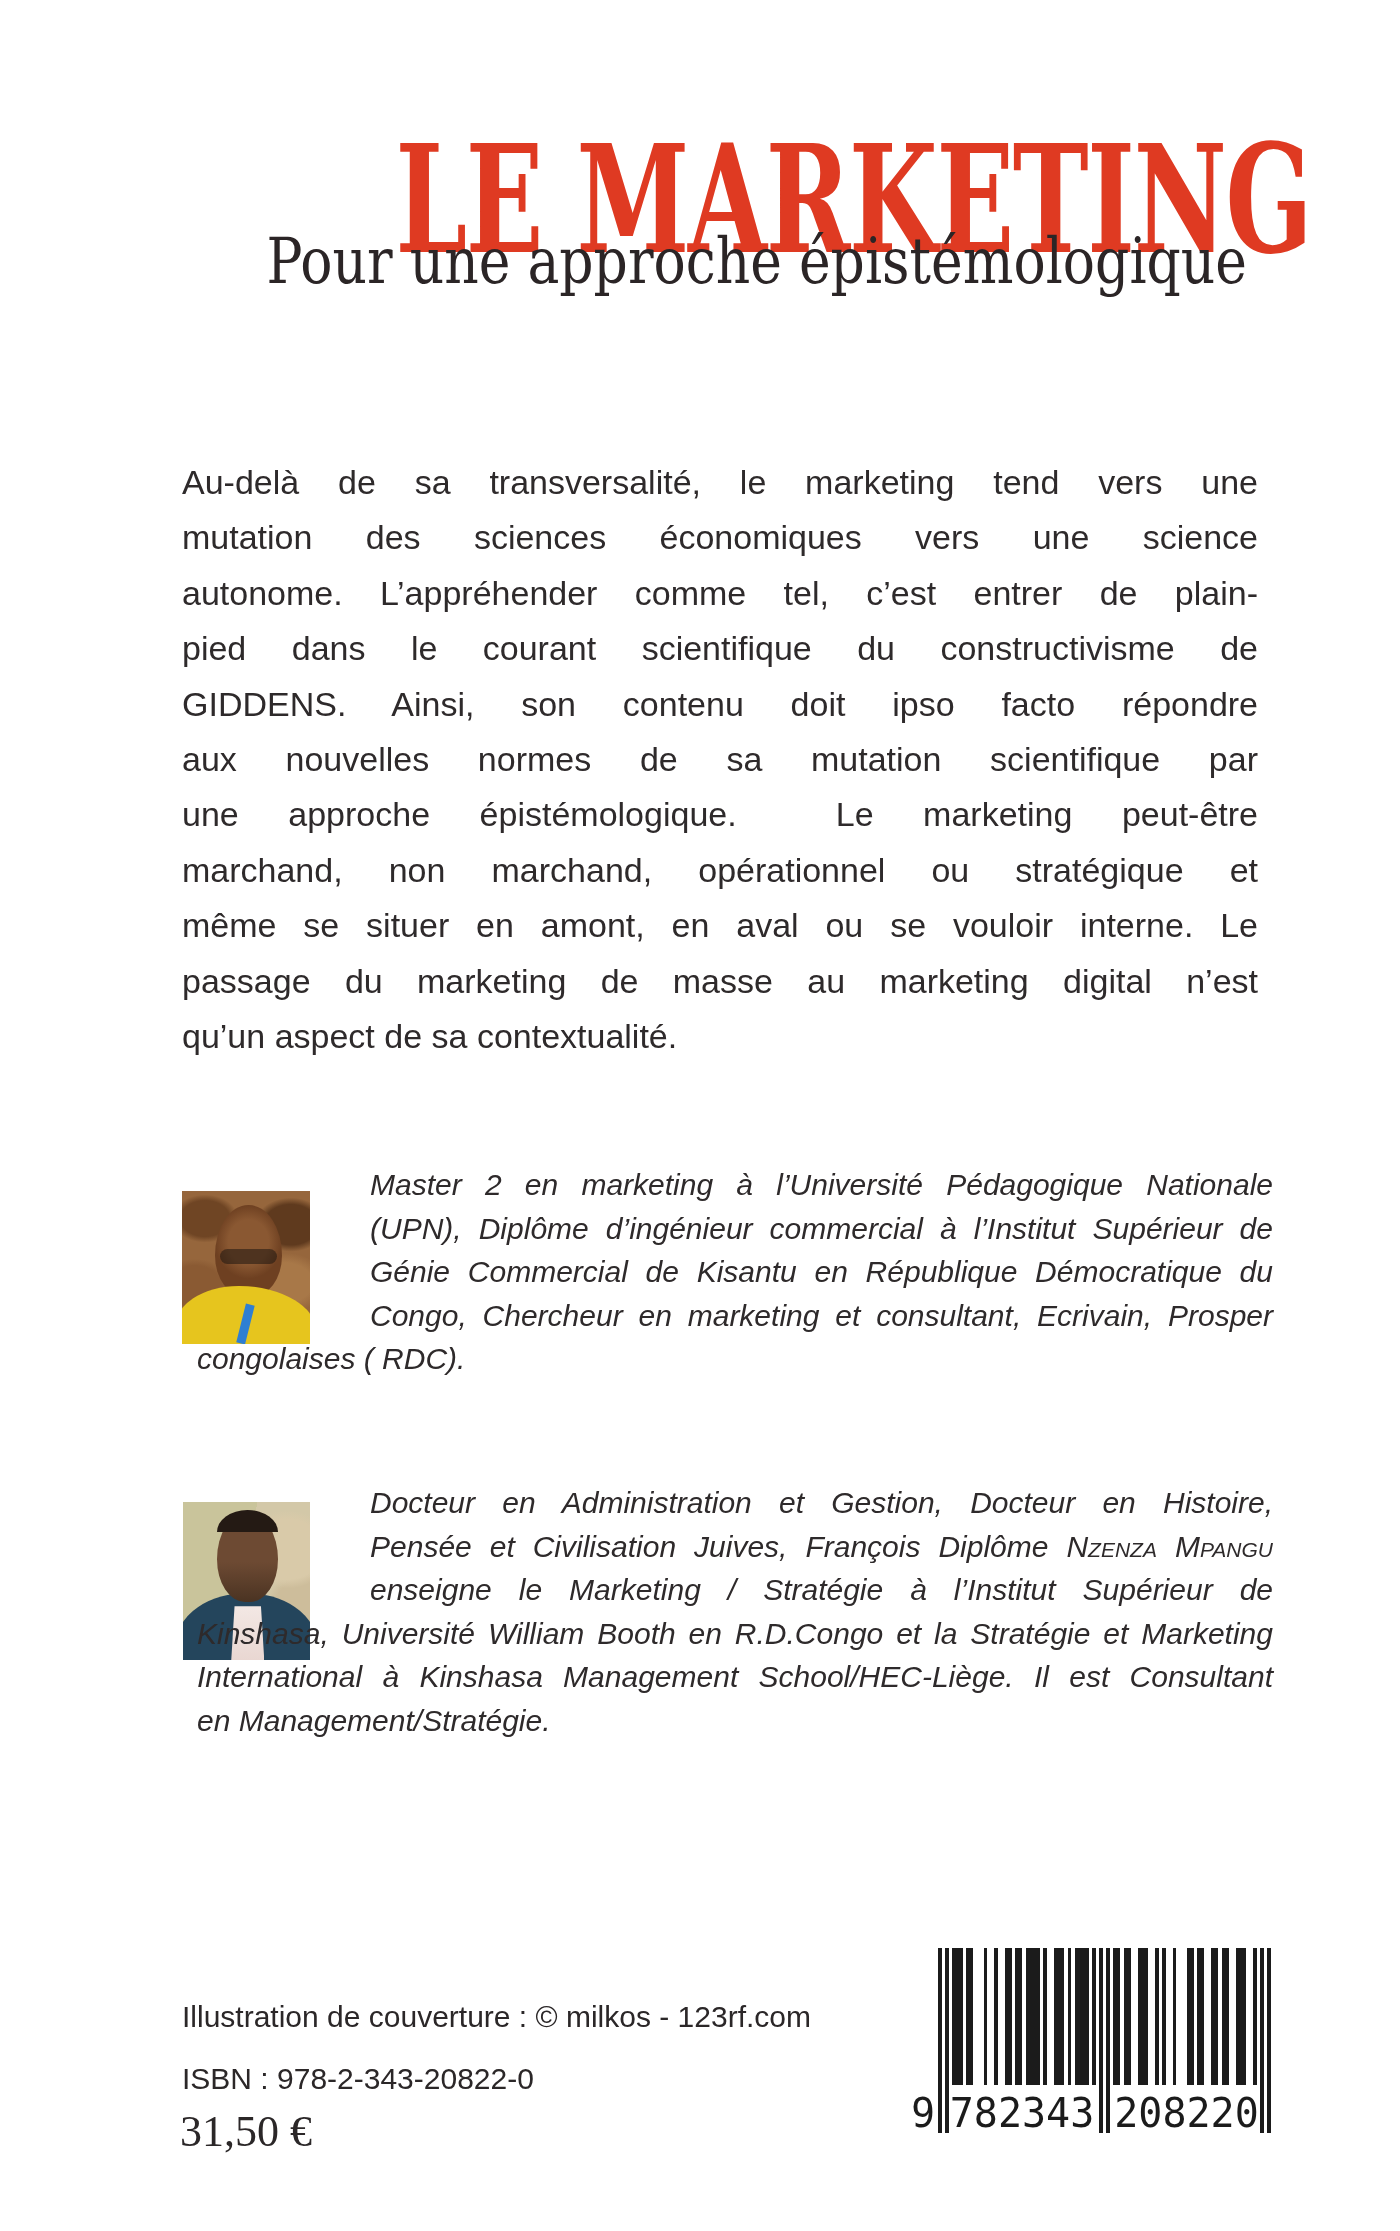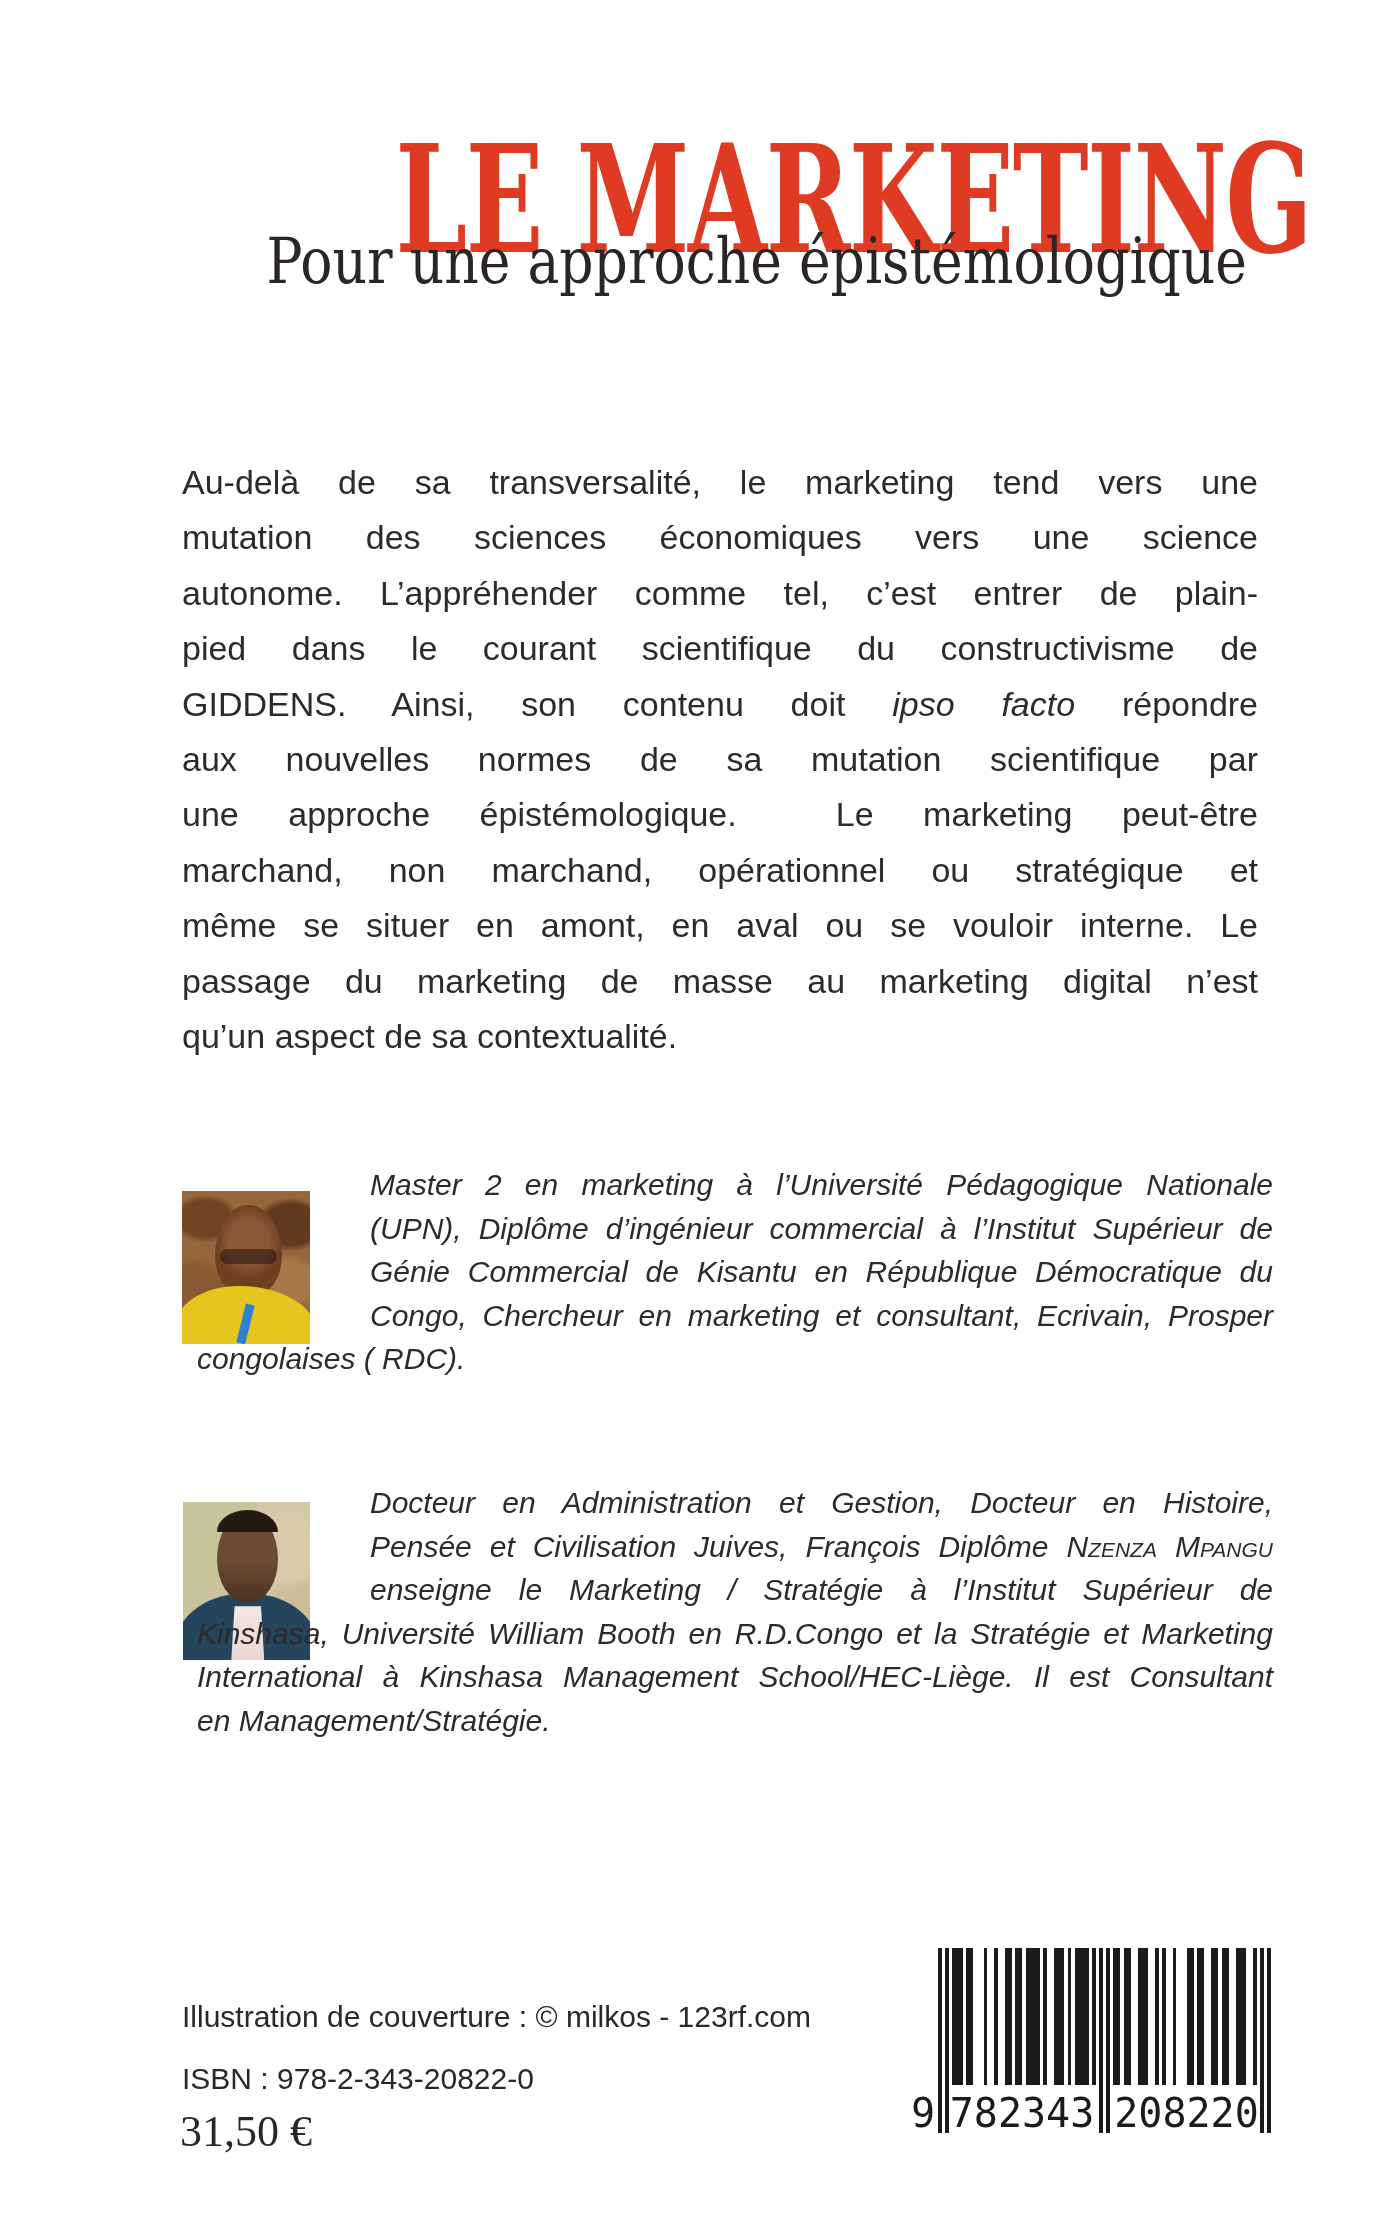--- a/index.html
+++ b/index.html
@@ -20,21 +20,21 @@
     font-size:63px;line-height:72px;transform:scaleX(.85);transform-origin:50% 50%;
     white-space:nowrap;color:#2b2526;
   }
   
   #blurb{
     position:absolute;left:182px;top:455px;width:1076px;
     font-size:34px;line-height:55.4px;color:#2e2a2b;
   }
   .jline{text-align:justify;text-align-last:justify;text-justify:inter-word;}
   .jline.last{text-align-last:left;}
-  .jline .it{font-style:italic;}
+  .jline .it{}
   .jline .bd{font-weight:normal;}
   .jline .sc{font-variant:small-caps;}
   
   .bio-text{
     position:absolute;left:182px;width:1076px;
     font-size:30px;line-height:43.5px;font-style:italic;color:#2e2a2b;padding-left:15px;
   }
   #bio1-text{top:1163px;}
   #bio2-text{top:1481px;}
   .jline.ind{padding-left:173px;}

